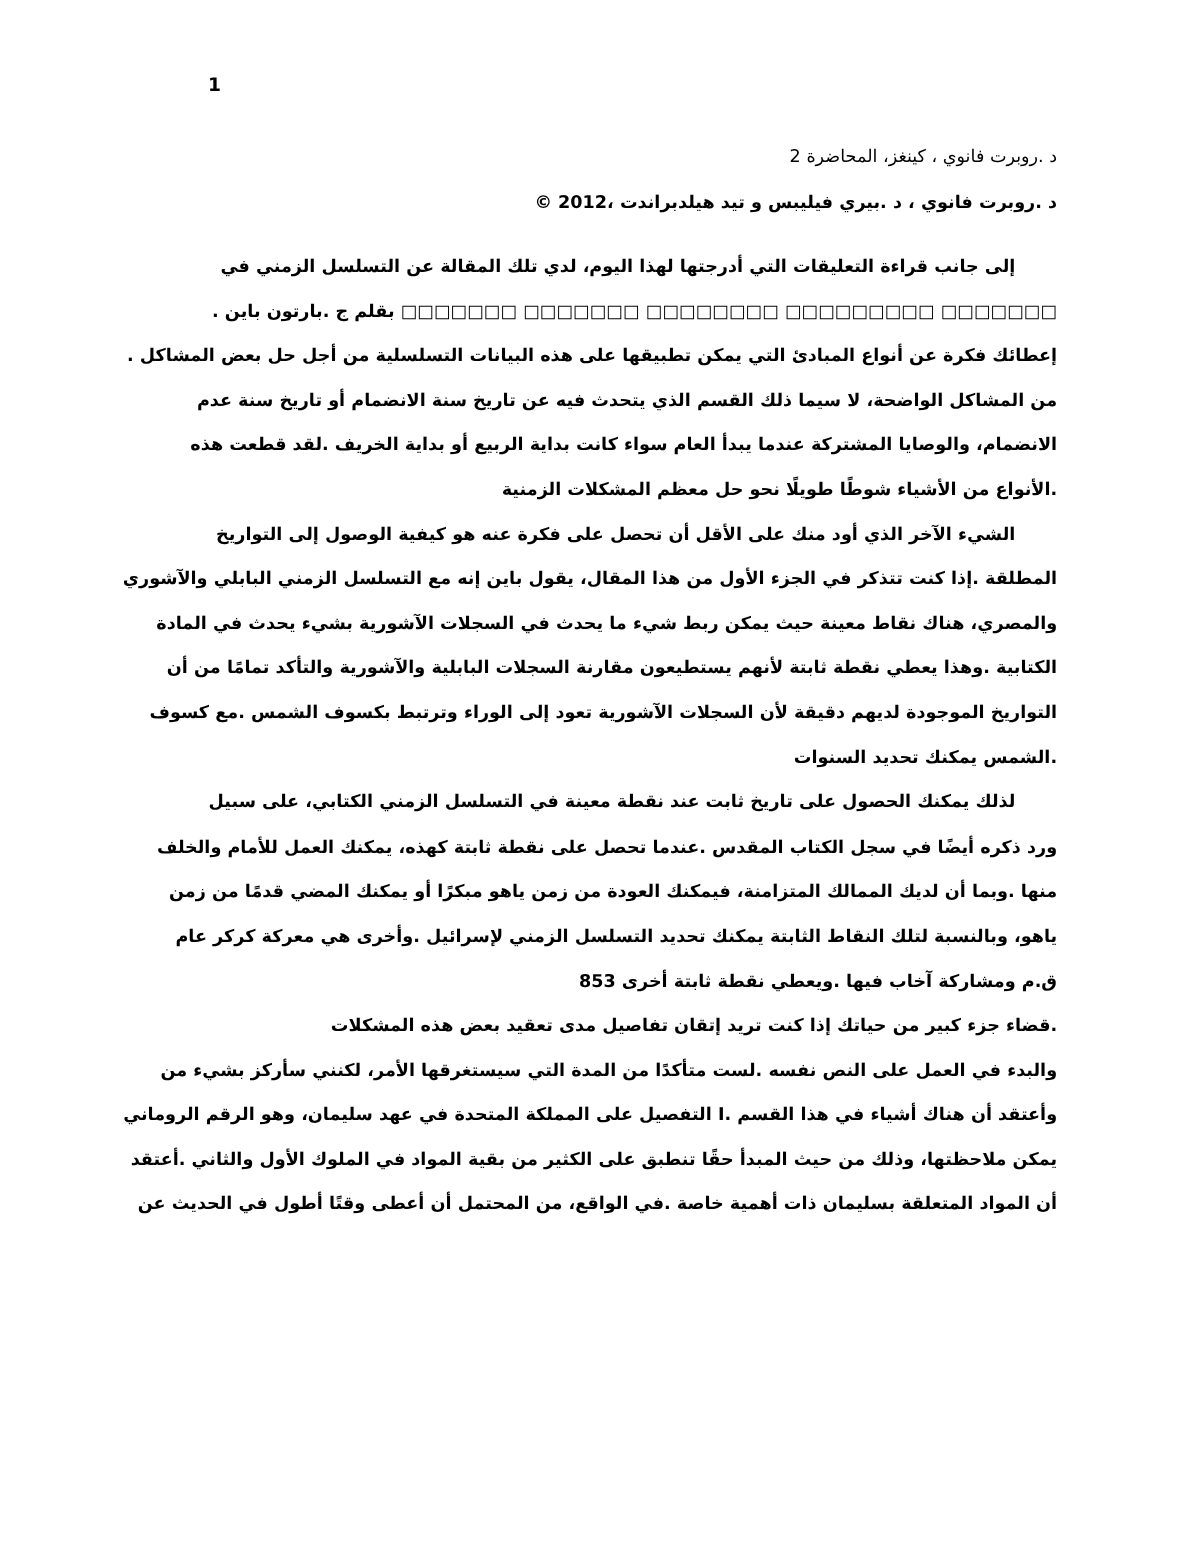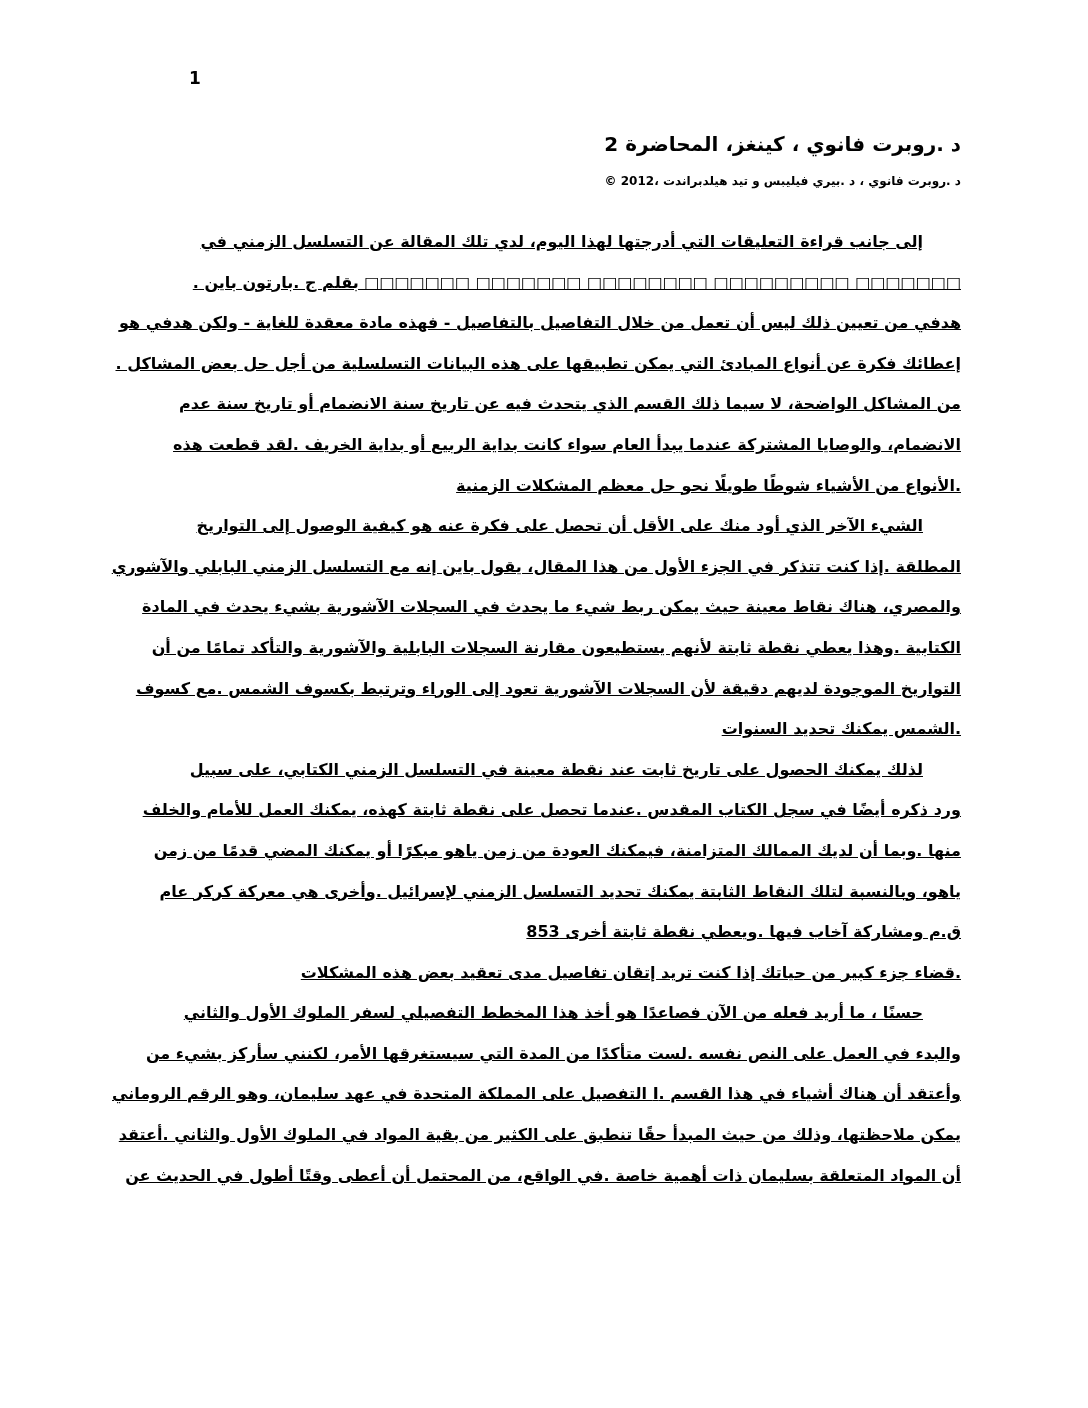--- a/index.html
+++ b/index.html
@@ -1,51 +1,49 @@
 <!DOCTYPE html>
 <html><head>
 <meta charset="utf-8">
 <style>
   html, body { margin: 0; padding: 0; background: #ffffff; }
   body { width: 1088px; height: 1408px; position: relative; overflow: hidden;
          font-family: "DejaVu Sans", sans-serif; color: #000; }
   .page-number { position: absolute; left: 189px; top: 68px; font-size: 17px; font-weight: bold; }
-  .title { position: absolute; right: 127px; top: 132px; font-size: 20px; font-weight: bold; direction: rtl; white-space: nowrap; }
-  .subtitle { position: absolute; right: 127px; top: 174px; font-size: 12px; font-weight: bold; direction: rtl; white-space: nowrap; }
-  .body { position: absolute; left: 212px; width: 749px; top: 222px; direction: rtl; text-decoration: underline; }
+  .title { position: absolute; right: 127px; top: 132px; font-size: 16px; font-weight: normal; direction: rtl; white-space: nowrap; }
+  .subtitle { position: absolute; right: 127px; top: 174px; font-size: 16px; font-weight: bold; direction: rtl; white-space: nowrap; }
+  .body { position: absolute; left: 212px; width: 749px; top: 222px; direction: rtl; }
   .line { height: 40.6px; line-height: 40.6px; font-size: 16px; font-weight: bold;
           white-space: nowrap; text-align: justify; text-align-last: justify; overflow: visible; }
   .line.last { text-align-last: right; }
   .line.indent { padding-right: 38px; }
 </style>
 </head>
 <body>
 
 <div class="page-number">1</div>
 <div class="title">د .روبرت فانوي ، كينغز، المحاضرة 2</div>
 <div class="subtitle">د .روبرت فانوي ، د .بيري فيليبس و تيد هيلدبراندت ،2012 ©</div>
 
 <div class="body" id="body">
     <div class="line indent">إلى جانب قراءة التعليقات التي أدرجتها لهذا اليوم، لدي تلك المقالة عن التسلسل الزمني في</div>
     <div class="line">□□□□□□□ □□□□□□□□□ □□□□□□□□ □□□□□□□ □□□□□□□ بقلم ج .بارتون باين .</div>
-    <div class="line">هدفي من تعيين ذلك ليس أن تعمل من خلال التفاصيل بالتفاصيل - فهذه مادة معقدة للغاية - ولكن هدفي هو</div>
     <div class="line">إعطائك فكرة عن أنواع المبادئ التي يمكن تطبيقها على هذه البيانات التسلسلية من أجل حل بعض المشاكل .</div>
     <div class="line">من المشاكل الواضحة، لا سيما ذلك القسم الذي يتحدث فيه عن تاريخ سنة الانضمام أو تاريخ سنة عدم</div>
     <div class="line">الانضمام، والوصايا المشتركة عندما يبدأ العام سواء كانت بداية الربيع أو بداية الخريف .لقد قطعت هذه</div>
     <div class="line last">.الأنواع من الأشياء شوطًا طويلًا نحو حل معظم المشكلات الزمنية</div>
     <div class="line indent">الشيء الآخر الذي أود منك على الأقل أن تحصل على فكرة عنه هو كيفية الوصول إلى التواريخ</div>
     <div class="line">المطلقة .إذا كنت تتذكر في الجزء الأول من هذا المقال، يقول باين إنه مع التسلسل الزمني البابلي والآشوري</div>
     <div class="line">والمصري، هناك نقاط معينة حيث يمكن ربط شيء ما يحدث في السجلات الآشورية بشيء يحدث في المادة</div>
     <div class="line">الكتابية .وهذا يعطي نقطة ثابتة لأنهم يستطيعون مقارنة السجلات البابلية والآشورية والتأكد تمامًا من أن</div>
     <div class="line">التواريخ الموجودة لديهم دقيقة لأن السجلات الآشورية تعود إلى الوراء وترتبط بكسوف الشمس .مع كسوف</div>
     <div class="line last">.الشمس يمكنك تحديد السنوات</div>
     <div class="line indent">لذلك يمكنك الحصول على تاريخ ثابت عند نقطة معينة في التسلسل الزمني الكتابي، على سبيل</div>
     <div class="line">ورد ذكره أيضًا في سجل الكتاب المقدس .عندما تحصل على نقطة ثابتة كهذه، يمكنك العمل للأمام والخلف</div>
     <div class="line">منها .وبما أن لديك الممالك المتزامنة، فيمكنك العودة من زمن ياهو مبكرًا أو يمكنك المضي قدمًا من زمن</div>
     <div class="line">ياهو، وبالنسبة لتلك النقاط الثابتة يمكنك تحديد التسلسل الزمني لإسرائيل .وأخرى هي معركة كركر عام</div>
     <div class="line last">ق.م ومشاركة آخاب فيها .ويعطي نقطة ثابتة أخرى 853</div>
     <div class="line last">.قضاء جزء كبير من حياتك إذا كنت تريد إتقان تفاصيل مدى تعقيد بعض هذه المشكلات</div>
-    <div class="line indent">حسنًا ، ما أريد فعله من الآن فصاعدًا هو أخذ هذا المخطط التفصيلي لسفر الملوك الأول والثاني</div>
     <div class="line">والبدء في العمل على النص نفسه .لست متأكدًا من المدة التي سيستغرقها الأمر، لكنني سأركز بشيء من</div>
     <div class="line">وأعتقد أن هناك أشياء في هذا القسم .I التفصيل على المملكة المتحدة في عهد سليمان، وهو الرقم الروماني</div>
     <div class="line">يمكن ملاحظتها، وذلك من حيث المبدأ حقًا تنطبق على الكثير من بقية المواد في الملوك الأول والثاني .أعتقد</div>
     <div class="line">أن المواد المتعلقة بسليمان ذات أهمية خاصة .في الواقع، من المحتمل أن أعطى وقتًا أطول في الحديث عن</div>
   </div>
 
 </body></html>

